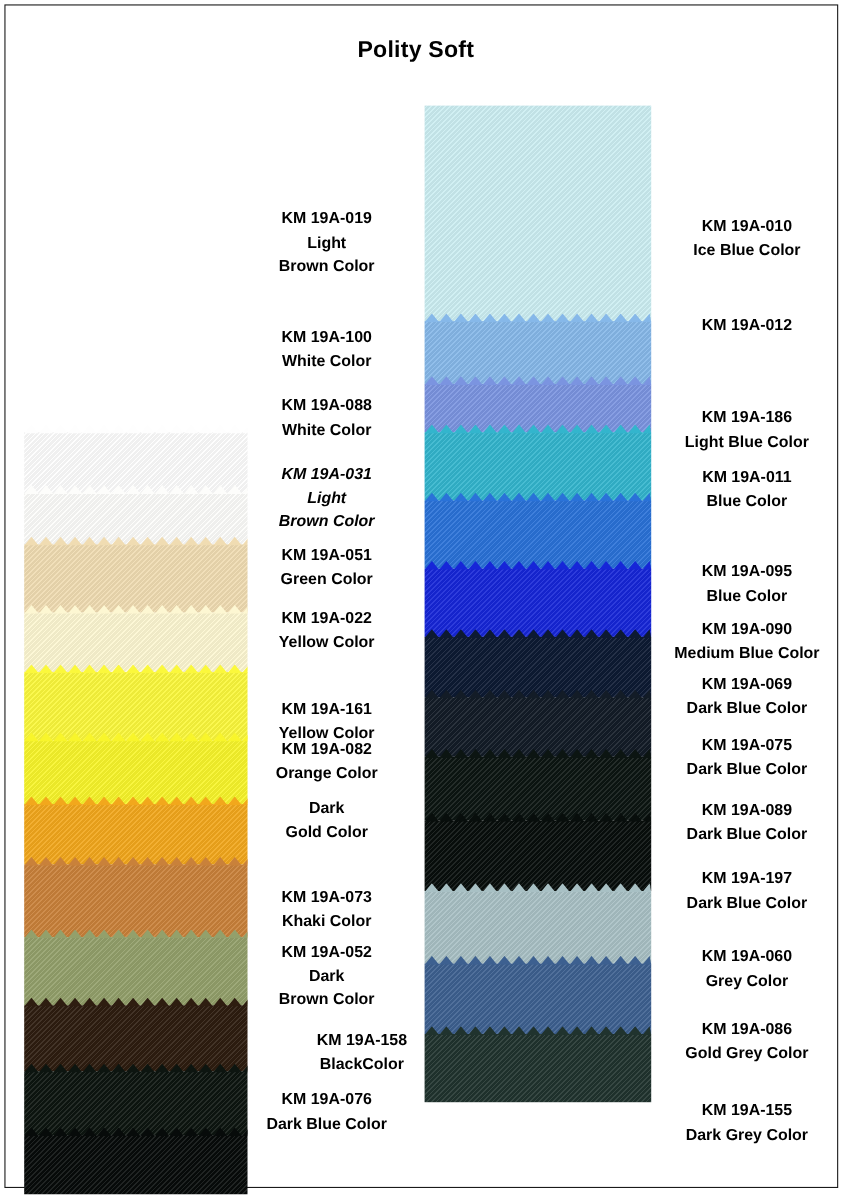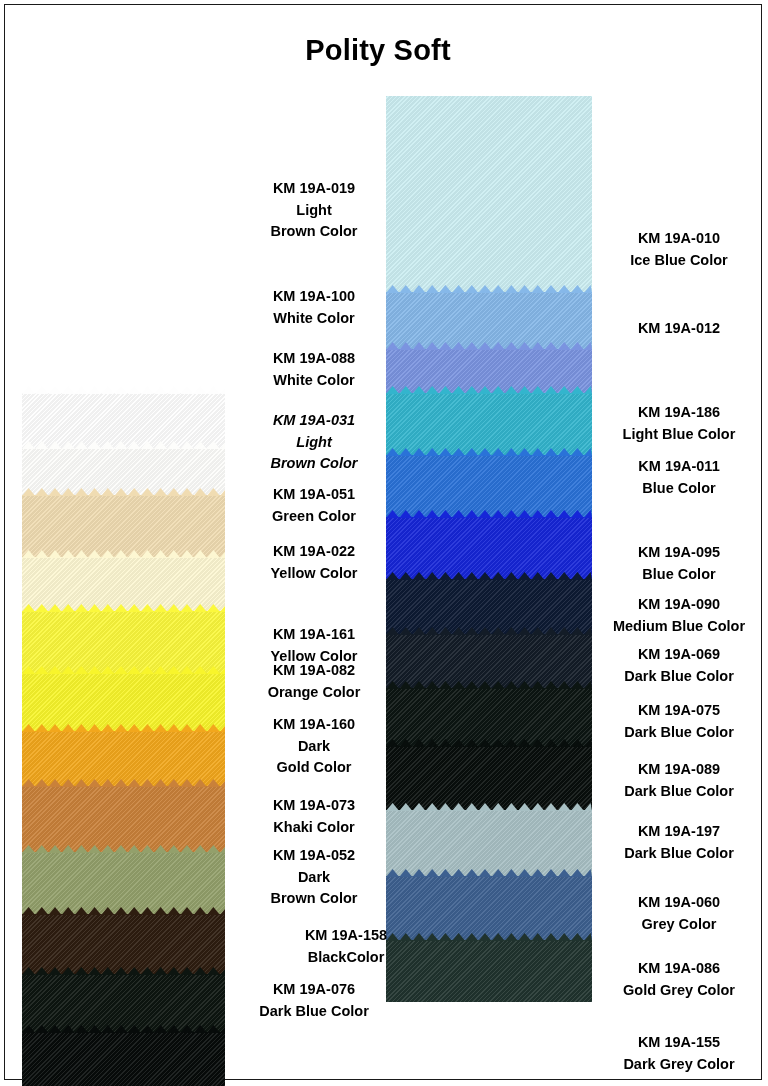--- a/index.html
+++ b/index.html
@@ -30,21 +30,21 @@
     box-sizing: border-box;
     pointer-events: none;
   }
 
   #title {
     position: absolute;
     left: 0;
     top: 34px;
     width: 756px;
     text-align: center;
-    font-size: 29px;
+    font-size: 21px;
     font-weight: bold;
     color: #000000;
     letter-spacing: 0.2px;
   }
 
   
   .swatch-col {
     position: absolute;
   }
   #swatch-col-left  { left: 22px;  top: 393px; width: 203px; }
@@ -83,22 +83,22 @@
   
   .label {
     position: absolute;
     text-align: center;
     font-size: 14.5px;
     font-weight: bold;
     color: #000000;
     line-height: 21.5px;
     white-space: pre-line;
   }
-  .label-col-left  { left: 229px; width: 170px; }
-  .label-col-right { left: 590px; width: 178px; margin-top: 32px; }
+  .label-col-left  { left: 212px; width: 170px; margin-top: 11px; }
+  .label-col-right { left: 590px; width: 178px; }
 </style>
 </head>
 <body>
 
 <div id="card">
 
   <div id="card-border"></div>
 
   <div id="title">Polity Soft</div>
 
@@ -258,21 +258,21 @@
       <div class="label label-col-left" style="top: 178px;"><div>KM 19A-019</div><div>Light
 Brown Color</div></div>
       <div class="label label-col-left" style="top: 286px;"><div>KM 19A-100</div><div>White Color</div></div>
       <div class="label label-col-left" style="top: 348px;"><div>KM 19A-088</div><div>White Color</div></div>
       <div class="label label-col-left" style="top: 410px; font-style: italic;"><div>KM 19A-031</div><div>Light
 Brown Color</div></div>
       <div class="label label-col-left" style="top: 484px;"><div>KM 19A-051</div><div>Green Color</div></div>
       <div class="label label-col-left" style="top: 541px;"><div>KM 19A-022</div><div>Yellow Color</div></div>
       <div class="label label-col-left" style="top: 624px;"><div>KM 19A-161</div><div>Yellow Color</div></div>
       <div class="label label-col-left" style="top: 660px;"><div>KM 19A-082</div><div>Orange Color</div></div>
-      <div class="label label-col-left" style="top: 714px;"><div>KM 19A-160</div><div>Dark
+      <div class="label label-col-left" style="top: 714px;"><div>Dark
 Gold Color</div></div>
       <div class="label label-col-left" style="top: 795px;"><div>KM 19A-073</div><div>Khaki Color</div></div>
       <div class="label label-col-left" style="top: 845px;"><div>KM 19A-052</div><div>Dark
 Brown Color</div></div>
       <div class="label label-col-left" style="top: 925px; padding-left: 32px;"><div>KM 19A-158</div><div>BlackColor</div></div>
       <div class="label label-col-left" style="top: 979px;"><div>KM 19A-076</div><div>Dark Blue Color</div></div>
     </div>
   <div id="labels-right">
       <div class="label label-col-right" style="top: 196px;"><div>KM 19A-010</div><div>Ice Blue Color</div></div>
       <div class="label label-col-right" style="top: 286px;"><div>KM 19A-012</div></div>

